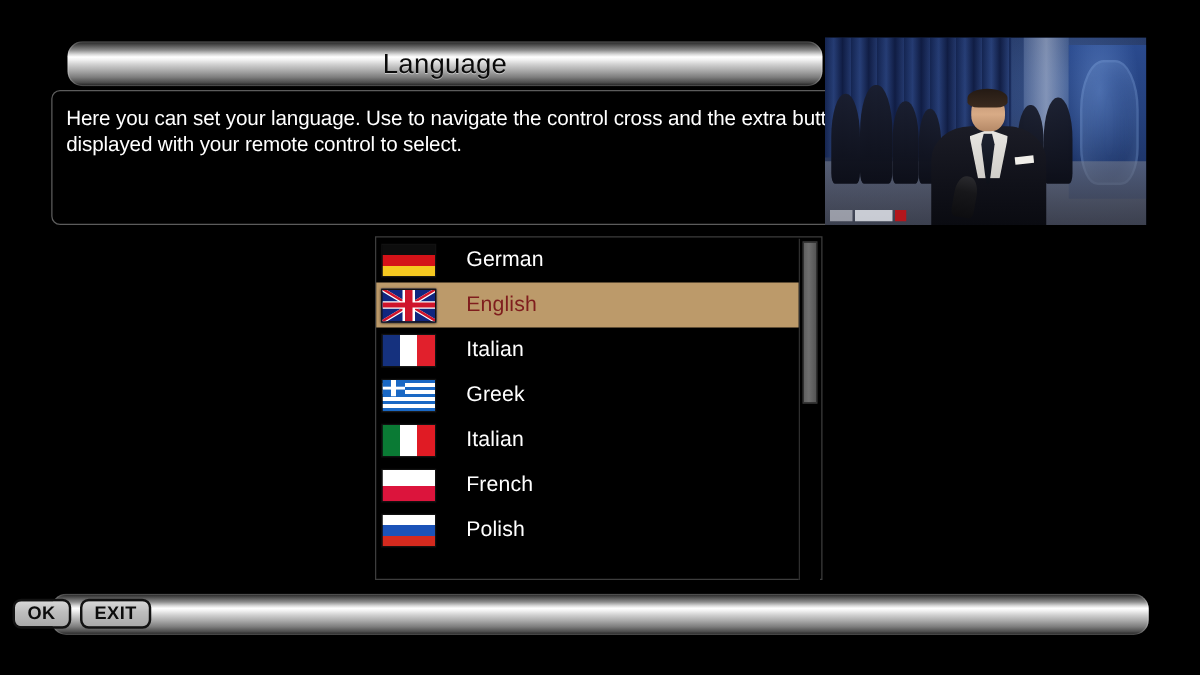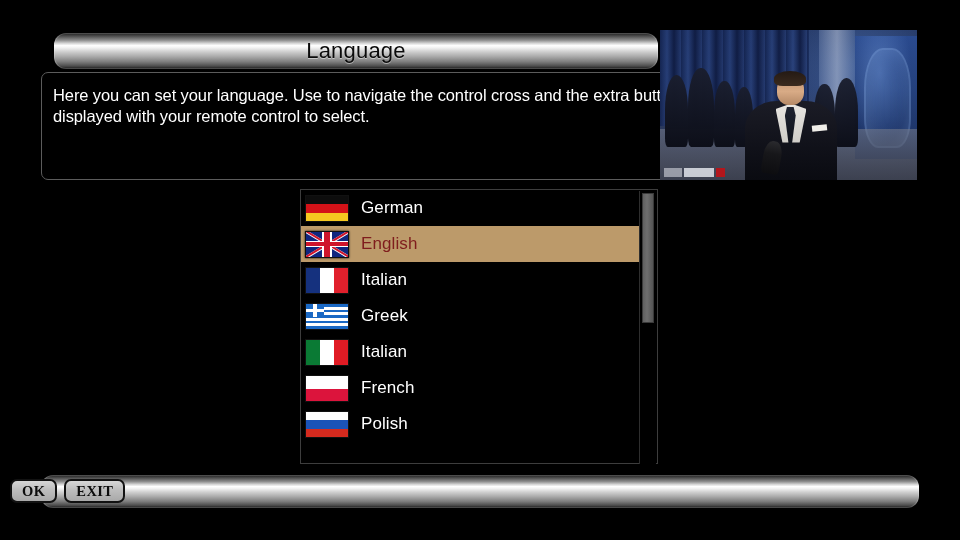--- a/index.html
+++ b/index.html
@@ -98,21 +98,21 @@
   #vid-logo .lg-c{width:9px;height:9px;background:#b3161c;}
 
   
   #lang-panel{
     position:absolute;left:300px;top:189px;width:358px;height:275px;
     background:#000;border:1px solid #3d3d3d;box-sizing:border-box;
   }
   #lang-list{position:absolute;left:0;top:0;width:341px;}
   .lang-row{
     position:relative;height:36px;display:flex;align-items:center;
-    padding-left:4px;box-sizing:border-box;
+    padding-left:4px;box-sizing:border-box;gap:12px;
   }
   .lang-row.selected{background:#bc9a6a;}
   .flag{
     width:44px;height:27px;flex:0 0 auto;margin-right:12px;
     border:1px solid #111;box-sizing:border-box;position:relative;overflow:hidden;
     box-shadow:0 0 2px rgba(0,0,0,.9);
   }
   .lang-label{font-size:17px;color:#ffffff;letter-spacing:.1px;}
   .lang-row.selected .lang-label{color:#7f1d1d;}
 
@@ -146,21 +146,21 @@
     background:#000;border-left:1px solid #2e2e2e;
   }
   #scroll-thumb{
     position:absolute;left:2px;top:2px;width:12px;height:130px;
     background:linear-gradient(to right,#5f5f5f,#6e6e6e 40%,#545454);
     border:1px solid #3a3a3a;box-sizing:border-box;
   }
 
   
   #bottom-bar{position:absolute;left:41px;top:475px;width:878px;height:33px;}
-  #btn-row{position:absolute;left:10px;top:479px;display:flex;gap:7px;align-items:center;font-family:Liberation Serif, serif;}
+  #btn-row{position:absolute;left:10px;top:479px;display:flex;gap:7px;align-items:center;}
   .softkey{
     height:24px;min-width:40px;padding:0 10px;border:2px solid #121212;
     border-radius:7px;box-sizing:border-box;
     background:linear-gradient(to bottom,#d7d7d7,#bdbdbd 45%,#a9a9a9);
     display:flex;align-items:center;justify-content:center;
     font-size:14.5px;font-weight:bold;color:#0c0c0c;letter-spacing:.4px;
   }
 </style>
 </head>
 <body>

